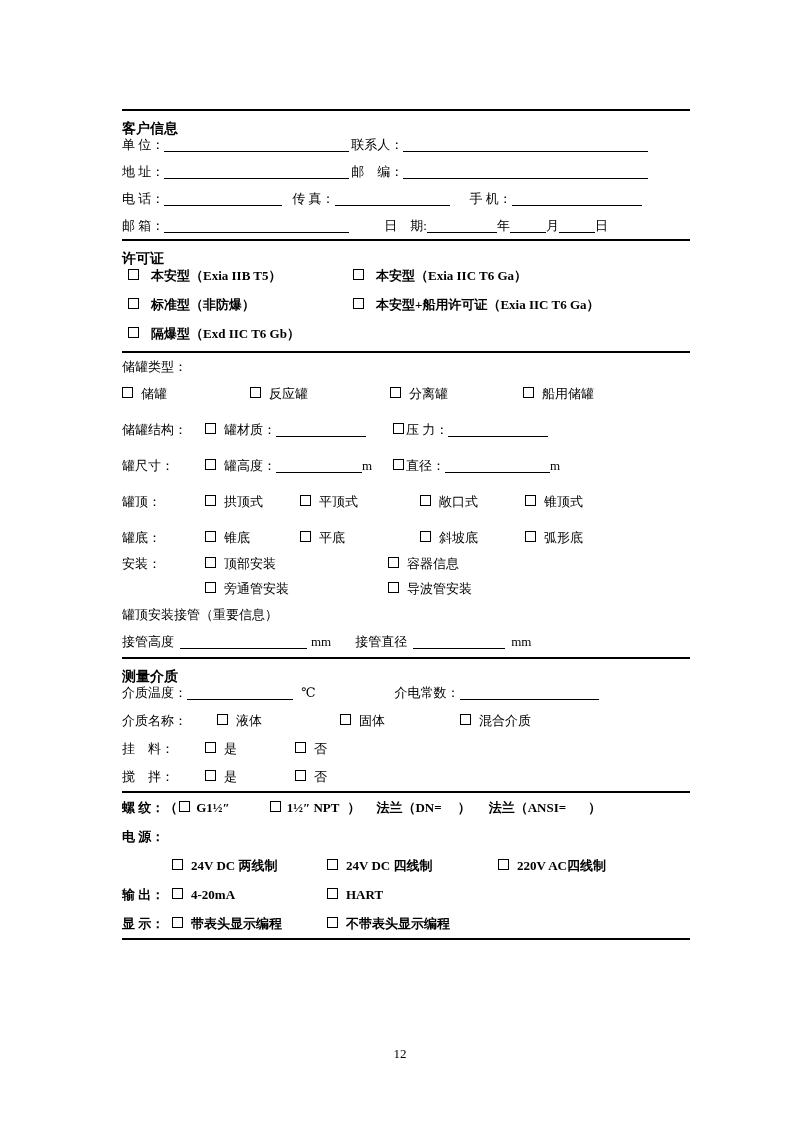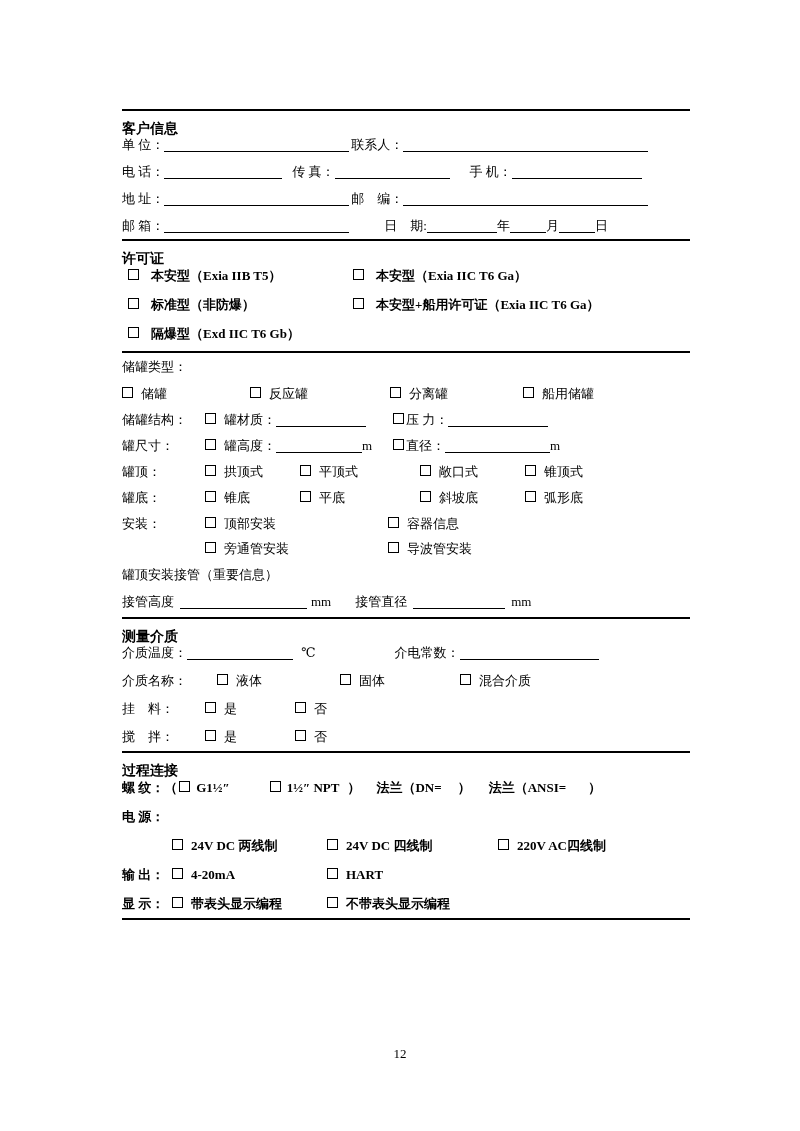--- a/index.html
+++ b/index.html
@@ -11,21 +11,21 @@
     color: #000;
     font-family: "Liberation Serif", "DejaVu Serif", serif;
     font-size: 13px;
     overflow: hidden;
   }
   .content { position: absolute; left: 122px; top: 109px; width: 568px; }
   .rule { border: none; border-top: 2px solid #000; height: 0; }
   .sec-title { padding-top: 8px; height: 20px; line-height: 20px; font-weight: 700; font-size: 14px; white-space: nowrap; }
   .row { white-space: nowrap; }
   .h25 { height: 25px; line-height: 25px; }
-  .h26 { height: 26px; line-height: 26px; }
+  .h26 { height: 26px; line-height: 26px; margin-top: 10px; }
   .h27 { height: 27px; line-height: 27px; }
   .h28 { height: 28px; line-height: 28px; }
   .h29 { height: 29px; line-height: 29px; font-weight: bold; }
   .lbl { display: inline; }
   .col { display: inline-block; vertical-align: baseline; white-space: nowrap; }
   .cb {
     display: inline-block;
     width: 11px; height: 11px;
     border: 1px solid #000;
     vertical-align: baseline;
@@ -48,22 +48,22 @@
 <body>
 
 <div class="page">
   <div class="content">
 
     <div class="rule"></div>
 
     <div>
       <div class="sec-title">客户信息</div>
       <div class="row h27"><span class="lbl">单 位：</span><span class="u" style="width:185px"></span><span class="lbl" style="margin-left:2px">联系人：</span><span class="u" style="width:245px"></span></div>
+      <div class="row h27"><span class="lbl">地 址：</span><span class="u" style="width:185px"></span><span class="lbl" style="margin-left:2px">邮　编：</span><span class="u" style="width:245px"></span></div>
       <div class="row h27"><span class="lbl">电 话：</span><span class="u" style="width:118px"></span><span class="lbl" style="margin-left:10px">传 真：</span><span class="u" style="width:115px"></span><span class="lbl" style="margin-left:20px">手 机：</span><span class="u" style="width:130px"></span></div>
-      <div class="row h27"><span class="lbl">地 址：</span><span class="u" style="width:185px"></span><span class="lbl" style="margin-left:2px">邮　编：</span><span class="u" style="width:245px"></span></div>
       <div class="row h27"><span class="lbl">邮 箱：</span><span class="u" style="width:185px"></span><span class="lbl" style="margin-left:35px">日　期:</span><span class="u" style="width:70px"></span><span class="lbl">年</span><span class="u" style="width:36px"></span><span class="lbl">月</span><span class="u" style="width:36px"></span><span class="lbl">日</span></div>
     </div>
 
     <div class="rule"></div>
 
     <div style="margin-bottom:3px">
       <div class="sec-title">许可证</div>
       <div class="row h29"><span class="col" style="width:225px"><span class="cb" style="margin-left:6px;margin-right:12px"></span><span class="lbl">本安型（Exia IIB T5）</span></span><span class="col"><span class="cb" style="margin-left:6px;margin-right:12px"></span><span class="lbl">本安型（Exia IIC T6 Ga）</span></span></div>
       <div class="row h29"><span class="col" style="width:225px"><span class="cb" style="margin-left:6px;margin-right:12px"></span><span class="lbl">标准型（非防爆）</span></span><span class="col"><span class="cb" style="margin-left:6px;margin-right:12px"></span><span class="lbl">本安型+船用许可证（Exia IIC T6 Ga）</span></span></div>
       <div class="row h29"><span class="col"><span class="cb" style="margin-left:6px;margin-right:12px"></span><span class="lbl">隔爆型（Exd IIC T6 Gb）</span></span></div>
@@ -90,21 +90,20 @@
       <div class="sec-title">测量介质</div>
       <div class="row h28"><span class="lbl">介质温度：</span><span class="u" style="width:106px"></span><span class="lbl" style="margin-left:8px">℃</span><span class="lbl" style="margin-left:79px">介电常数：</span><span class="u" style="width:139px"></span></div>
       <div class="row h28"><span class="col" style="width:95px"><span class="lbl">介质名称：</span></span><span class="col" style="width:123px"><span class="cb"></span><span class="lbl">液体</span></span><span class="col" style="width:120px"><span class="cb"></span><span class="lbl">固体</span></span><span class="col"><span class="cb"></span><span class="lbl">混合介质</span></span></div>
       <div class="row h28"><span class="col" style="width:83px"><span class="lbl">挂　料：</span></span><span class="col" style="width:90px"><span class="cb"></span><span class="lbl">是</span></span><span class="col"><span class="cb"></span><span class="lbl">否</span></span></div>
       <div class="row h28"><span class="col" style="width:83px"><span class="lbl">搅　拌：</span></span><span class="col" style="width:90px"><span class="cb"></span><span class="lbl">是</span></span><span class="col"><span class="cb"></span><span class="lbl">否</span></span></div>
     </div>
 
     <div class="rule"></div>
 
     <div>
-      <div class="sec-title">过程连接</div>
       <div class="row h29"><span class="lbl">螺 纹：</span><span class="lbl">（</span><span class="cb" style="margin-left:2px;margin-right:6px"></span><span class="lbl">G1½″</span><span class="cb" style="margin-left:40px;margin-right:6px"></span><span class="lbl">1½″ NPT</span><span class="lbl" style="margin-left:8px">）</span><span class="lbl" style="margin-left:16px">法兰（DN=</span><span class="lbl" style="margin-left:16px">）</span><span class="lbl" style="margin-left:18px">法兰（ANSI=</span><span class="lbl" style="margin-left:22px">）</span></div>
       <div class="row h29"><span class="lbl">电 源：</span></div>
       <div class="row h29"><span class="col" style="margin-left:50px;width:155px"><span class="cb"></span><span class="lbl">24V DC 两线制</span></span><span class="col" style="width:171px"><span class="cb"></span><span class="lbl">24V DC 四线制</span></span><span class="col"><span class="cb"></span><span class="lbl">220V AC四线制</span></span></div>
       <div class="row h29"><span class="col" style="width:50px"><span class="lbl">输 出：</span></span><span class="col" style="width:155px"><span class="cb"></span><span class="lbl">4-20mA</span></span><span class="col"><span class="cb"></span><span class="lbl">HART</span></span></div>
       <div class="row h29"><span class="col" style="width:50px"><span class="lbl">显 示：</span></span><span class="col" style="width:155px"><span class="cb"></span><span class="lbl">带表头显示编程</span></span><span class="col"><span class="cb"></span><span class="lbl">不带表头显示编程</span></span></div>
     </div>
 
     <div class="rule"></div>
 
   </div>

